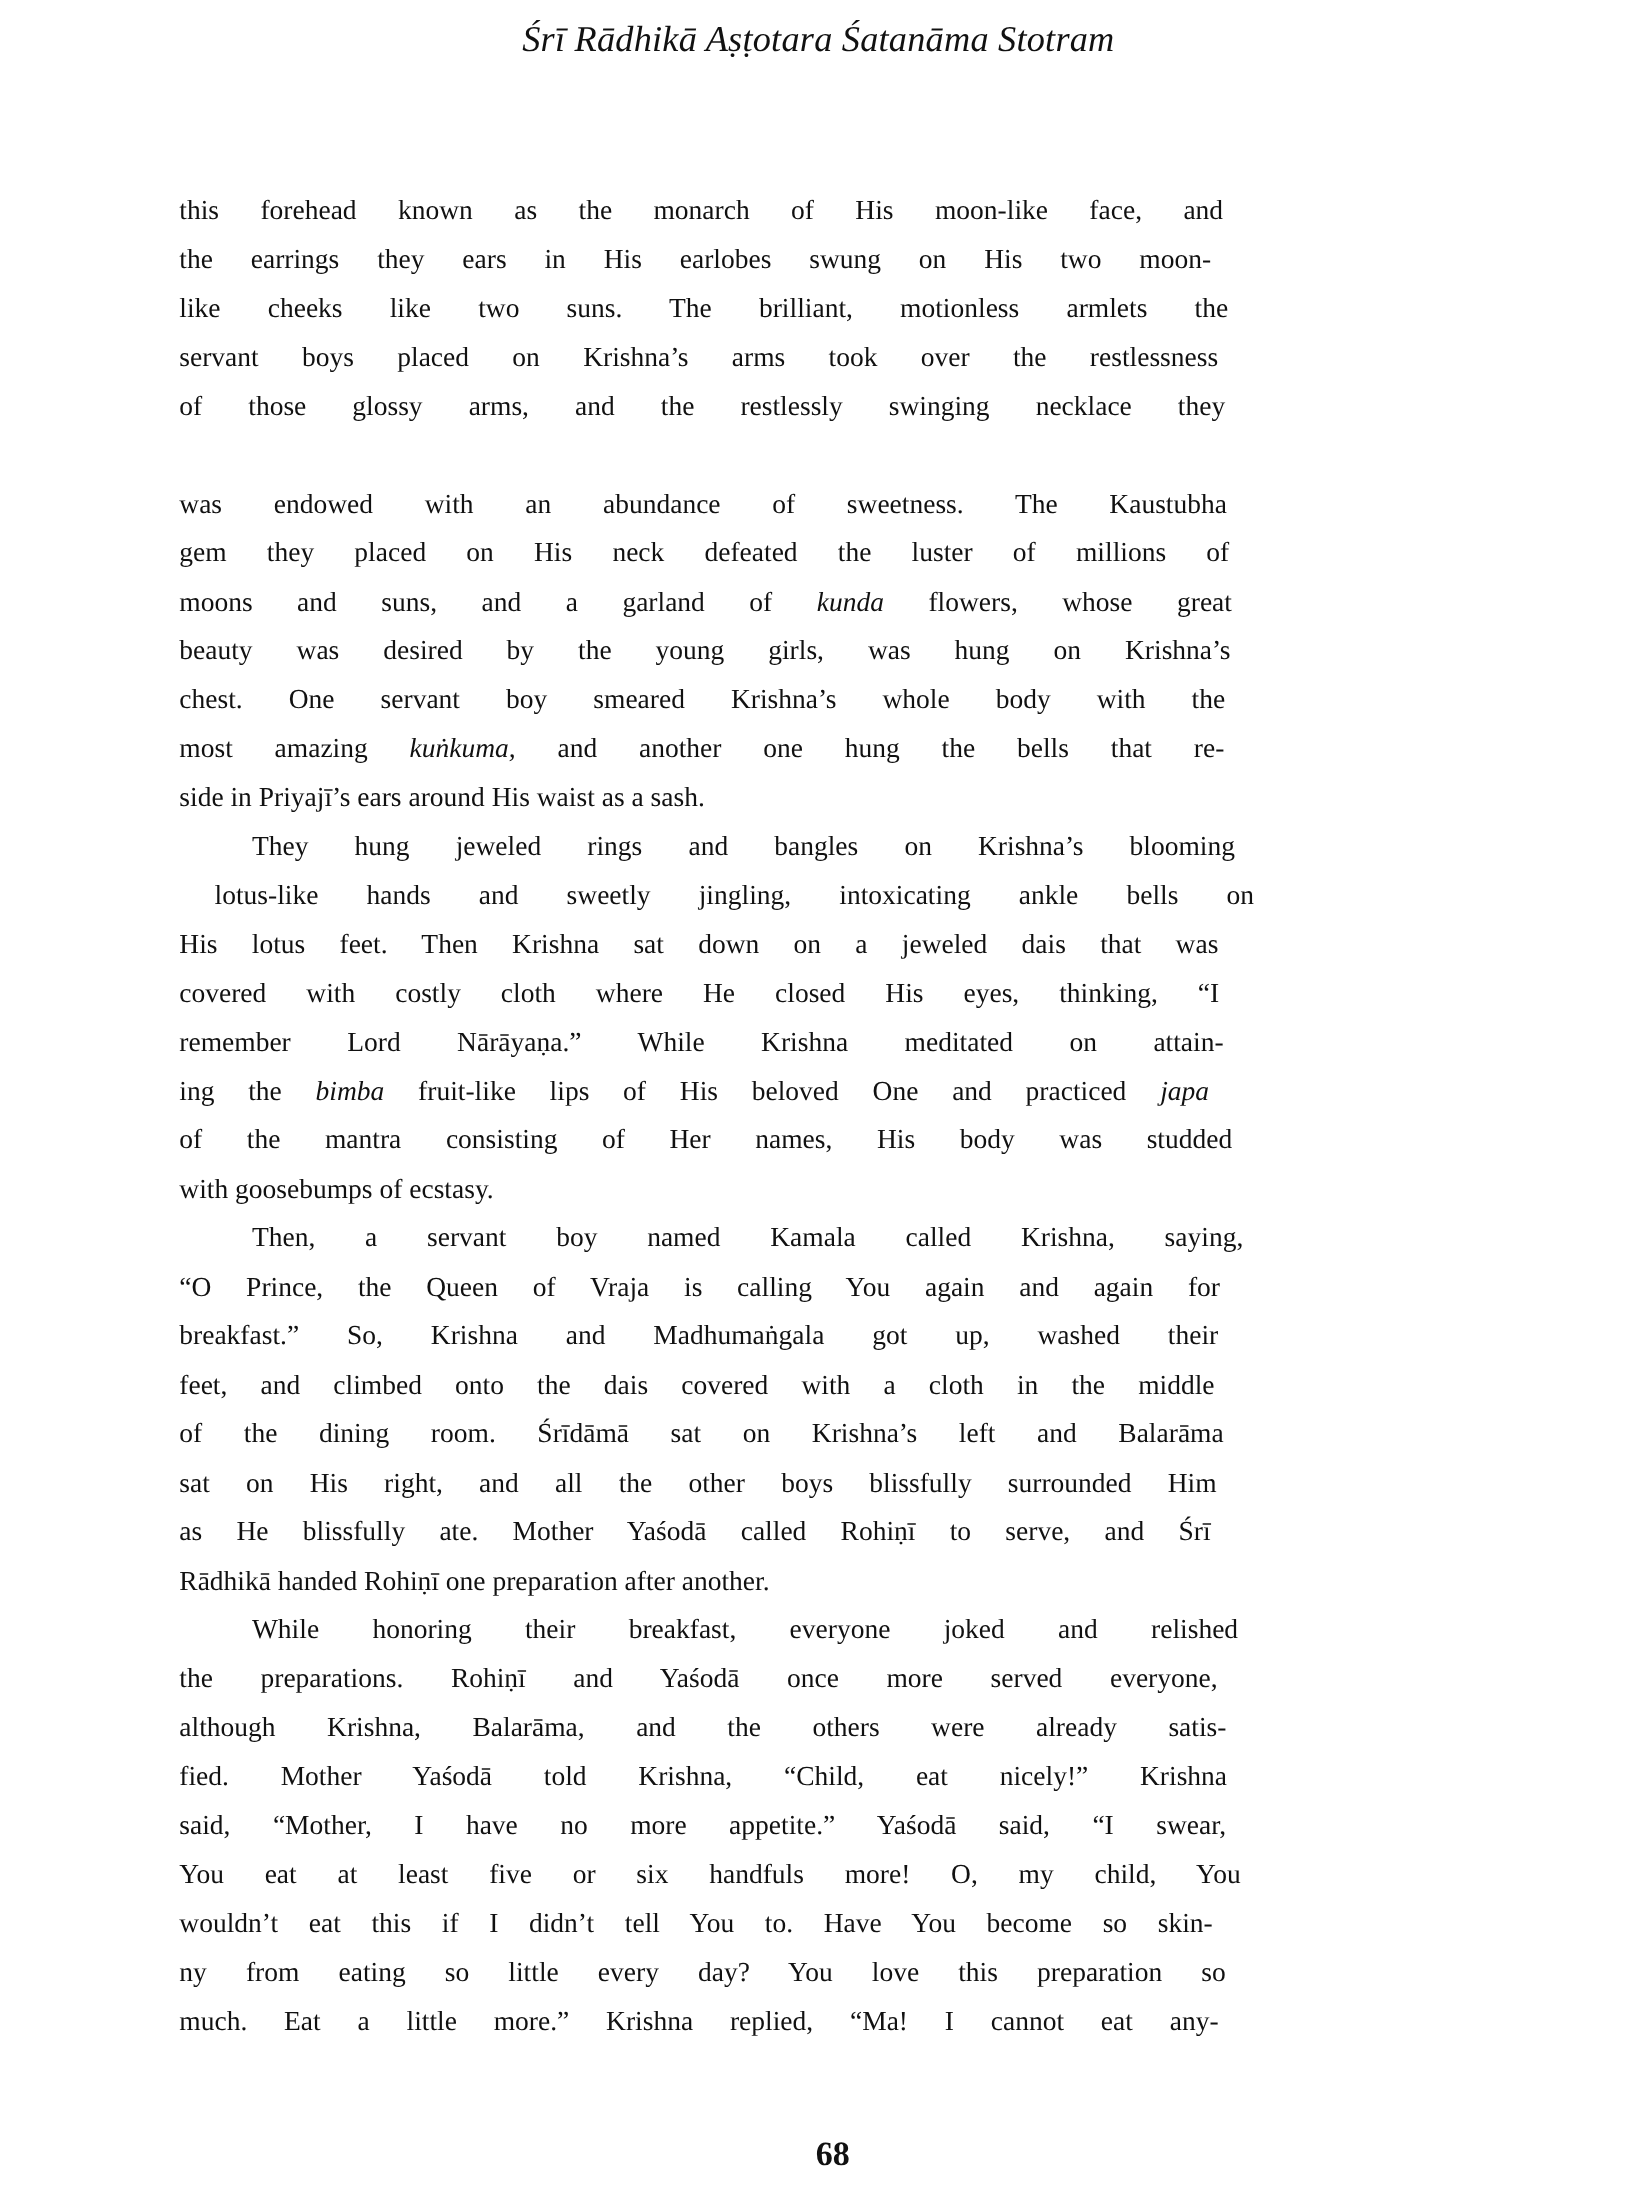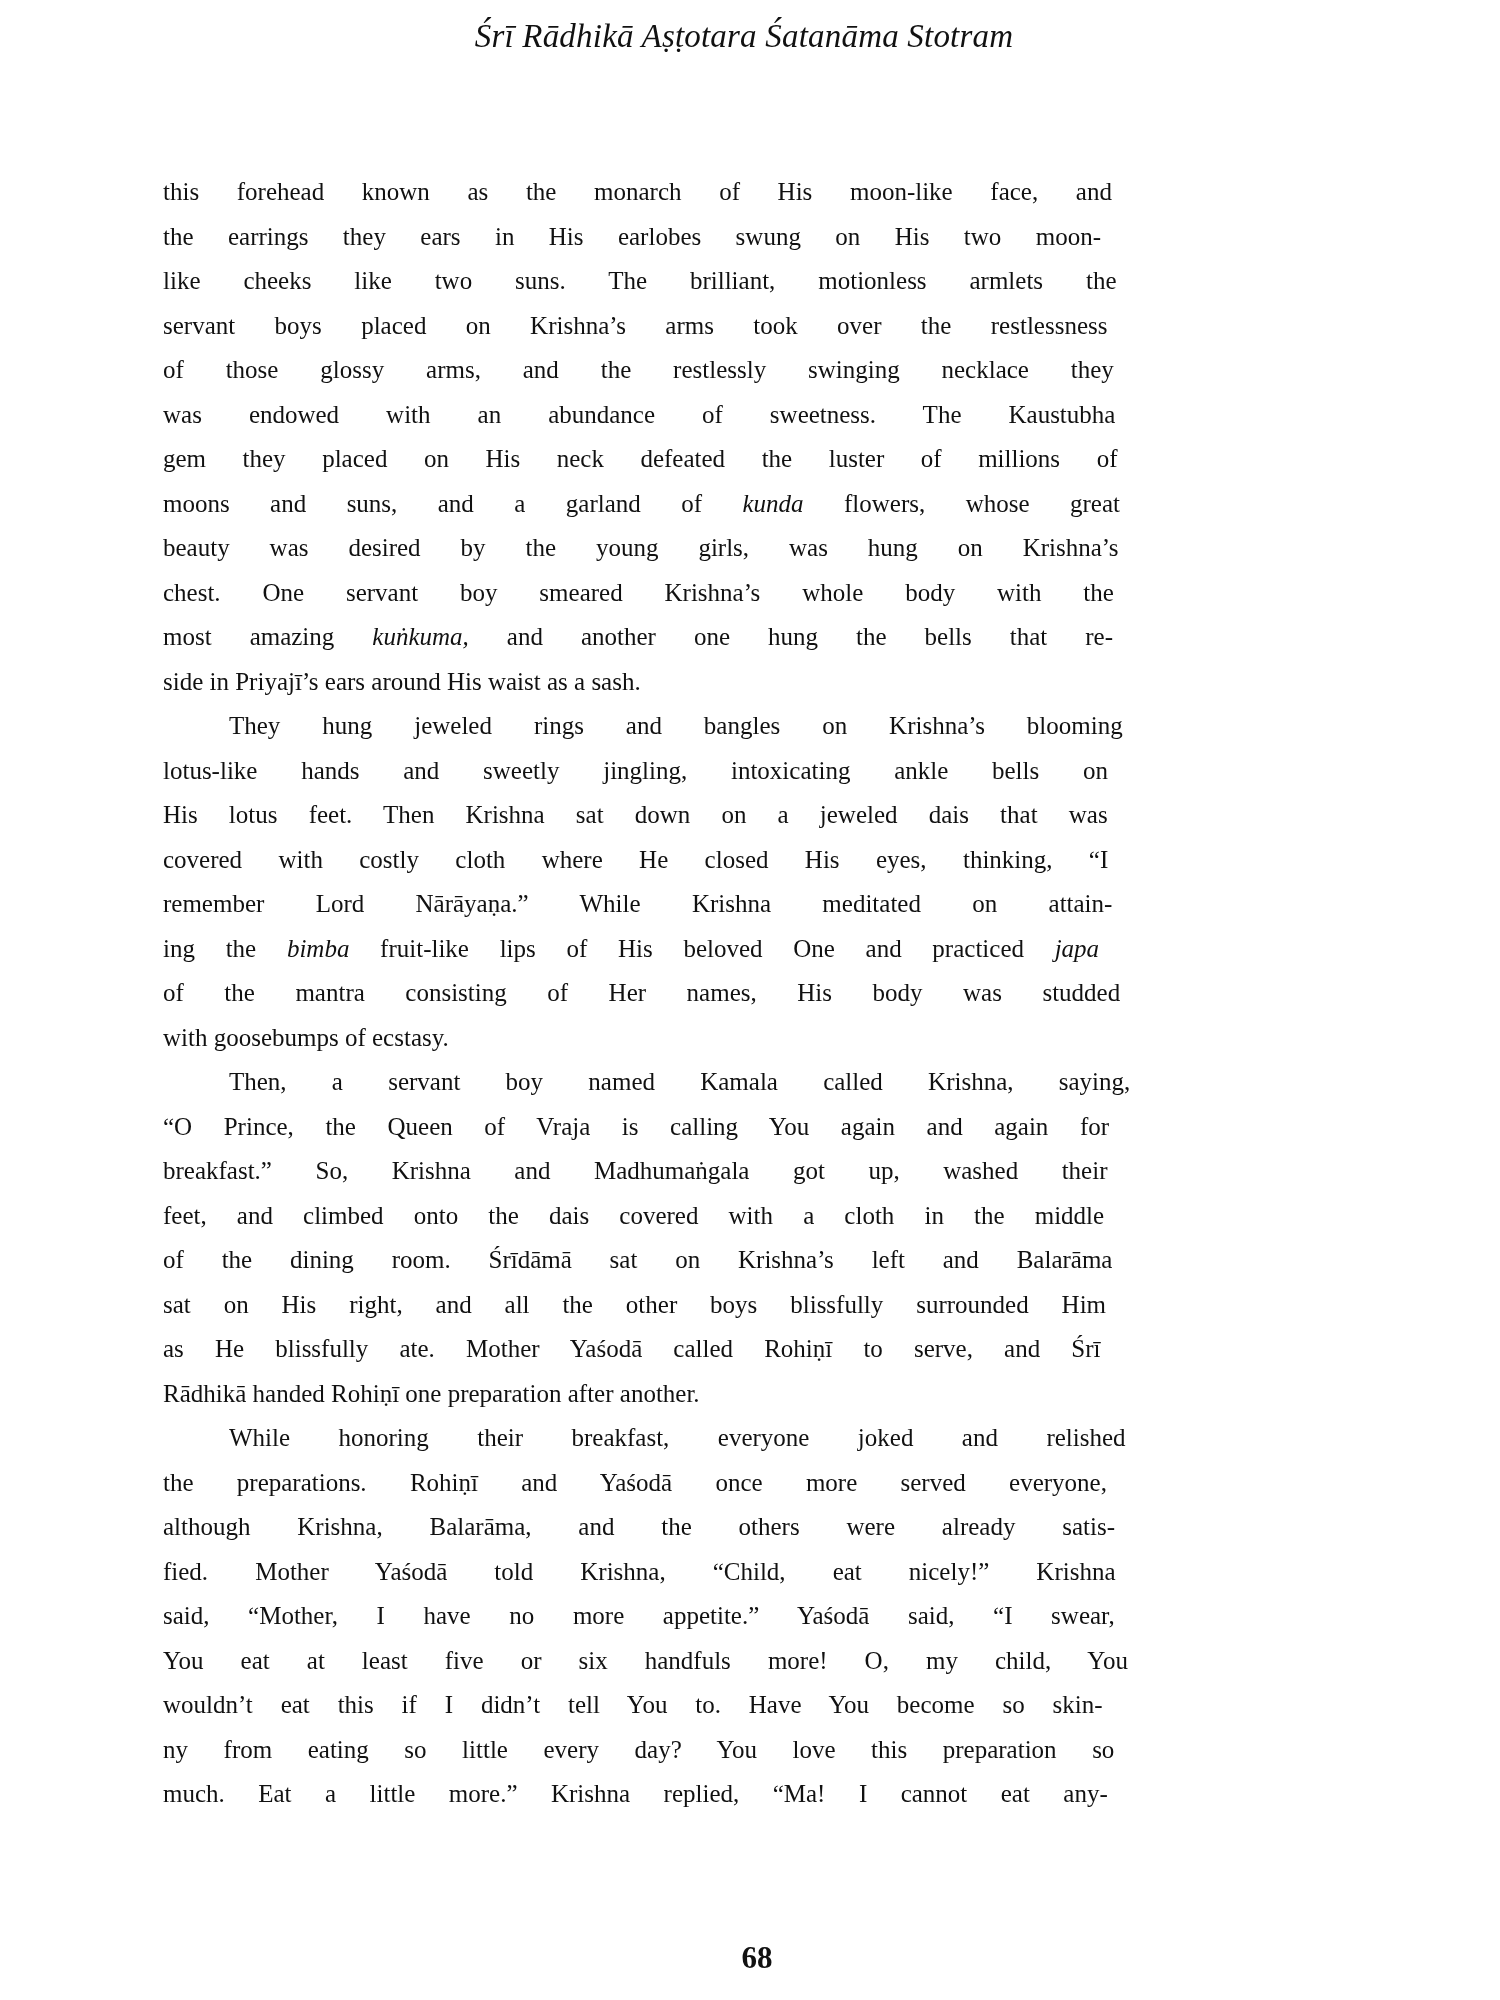--- a/index.html
+++ b/index.html
@@ -31,29 +31,29 @@
 <body>
 
 <div class="running-head">Śrī Rādhikā Aṣṭotara Śatanāma Stotram</div>
 
 <div class="body-text" id="body-text">
     <span class="line" style="text-align: left; text-align-last: left; word-spacing: 31.3687px;"><span style="white-space: nowrap;">this forehead known as the monarch of His moon-like face, and</span></span>
     <span class="line" style="text-align: left; text-align-last: left; word-spacing: 28.1506px;"><span style="white-space: nowrap;">the earrings they ears in His earlobes swung on His two moon-</span></span>
     <span class="line" style="text-align: left; text-align-last: left; word-spacing: 36.6406px; font-family: Liberation Serif, serif;"><span style="white-space: nowrap;">like cheeks like two suns. The brilliant, motionless armlets the</span></span>
     <span class="line" style="text-align: left; text-align-last: left; word-spacing: 33.1163px;"><span style="white-space: nowrap;">servant boys placed on Krishna’s arms took over the restlessness</span></span>
     <span class="line" style="text-align: left; text-align-last: left; word-spacing: 35.6007px;"><span style="white-space: nowrap;">of those glossy arms, and the restlessly swinging necklace they</span></span>
-    <span class="line" style="text-align: left; text-align-last: left; word-spacing: 40.7461px;"><span style="white-space: nowrap;">was endowed with an abundance of sweetness. The Kaustubha</span></span>
+    <span class="line" style="text-align: left; text-align-last: left; word-spacing: 40.7461px; margin-top: 44px;"><span style="white-space: nowrap;">was endowed with an abundance of sweetness. The Kaustubha</span></span>
     <span class="line" style="text-align: left; text-align-last: left; word-spacing: 30.2841px;"><span style="white-space: nowrap;">gem they placed on His neck defeated the luster of millions of</span></span>
     <span class="line" style="text-align: left; text-align-last: left; word-spacing: 34.1797px;"><span style="white-space: nowrap;">moons and suns, and a garland of <i>kunda</i> flowers, whose great</span></span>
     <span class="line" style="text-align: left; text-align-last: left; word-spacing: 33.6875px;"><span style="white-space: nowrap;">beauty was desired by the young girls, was hung on Krishna’s</span></span>
     <span class="line" style="text-align: left; text-align-last: left; word-spacing: 35.6024px;"><span style="white-space: nowrap;">chest. One servant boy smeared Krishna’s whole body with the</span></span>
     <span class="line" style="text-align: left; text-align-last: left; word-spacing: 31.7547px;"><span style="white-space: nowrap;">most amazing <i>kuṅkuma,</i> and another one hung the bells that re-</span></span>
     <span class="line last">side in Priyajī’s ears around His waist as a sash.</span>
     <span class="line indent" style="text-align: left; text-align-last: left; word-spacing: 35.6836px;"><span style="white-space: nowrap;">They hung jeweled rings and bangles on Krishna’s blooming</span></span>
-    <span class="line" style="text-align: left; text-align-last: left; word-spacing: 37.4941px;"><span style="white-space: nowrap;">lotus-like hands and sweetly jingling, intoxicating ankle bells on</span></span>
+    <span class="line" style="text-align: left; text-align-last: left; word-spacing: 37.4941px; margin-left: 32px;"><span style="white-space: nowrap;">lotus-like hands and sweetly jingling, intoxicating ankle bells on</span></span>
     <span class="line" style="text-align: left; text-align-last: left; word-spacing: 24.8919px;"><span style="white-space: nowrap;">His lotus feet. Then Krishna sat down on a jeweled dais that was</span></span>
     <span class="line" style="text-align: left; text-align-last: left; word-spacing: 30.1031px;"><span style="white-space: nowrap;">covered with costly cloth where He closed His eyes, thinking, “I</span></span>
     <span class="line" style="text-align: left; text-align-last: left; word-spacing: 45.0558px;"><span style="white-space: nowrap;">remember Lord Nārāyaṇa.” While Krishna meditated on attain-</span></span>
     <span class="line" style="text-align: left; text-align-last: left; word-spacing: 24.446px;"><span style="white-space: nowrap;">ing the <i>bimba</i> fruit-like lips of His beloved One and practiced <i>japa</i></span></span>
     <span class="line" style="text-align: left; text-align-last: left; word-spacing: 34.2734px;"><span style="white-space: nowrap;">of the mantra consisting of Her names, His body was studded</span></span>
     <span class="line last">with goosebumps of ecstasy.</span>
     <span class="line indent" style="text-align: left; text-align-last: left; word-spacing: 38.9824px;"><span style="white-space: nowrap;">Then, a servant boy named Kamala called Krishna, saying,</span></span>
     <span class="line" style="text-align: left; text-align-last: left; word-spacing: 25.3151px;"><span style="white-space: nowrap;">“O Prince, the Queen of Vraja is calling You again and again for</span></span>
     <span class="line" style="text-align: left; text-align-last: left; word-spacing: 37.2637px;"><span style="white-space: nowrap;">breakfast.” So, Krishna and Madhumaṅgala got up, washed their</span></span>
     <span class="line" style="text-align: left; text-align-last: left; word-spacing: 23.8724px;"><span style="white-space: nowrap;">feet, and climbed onto the dais covered with a cloth in the middle</span></span>

